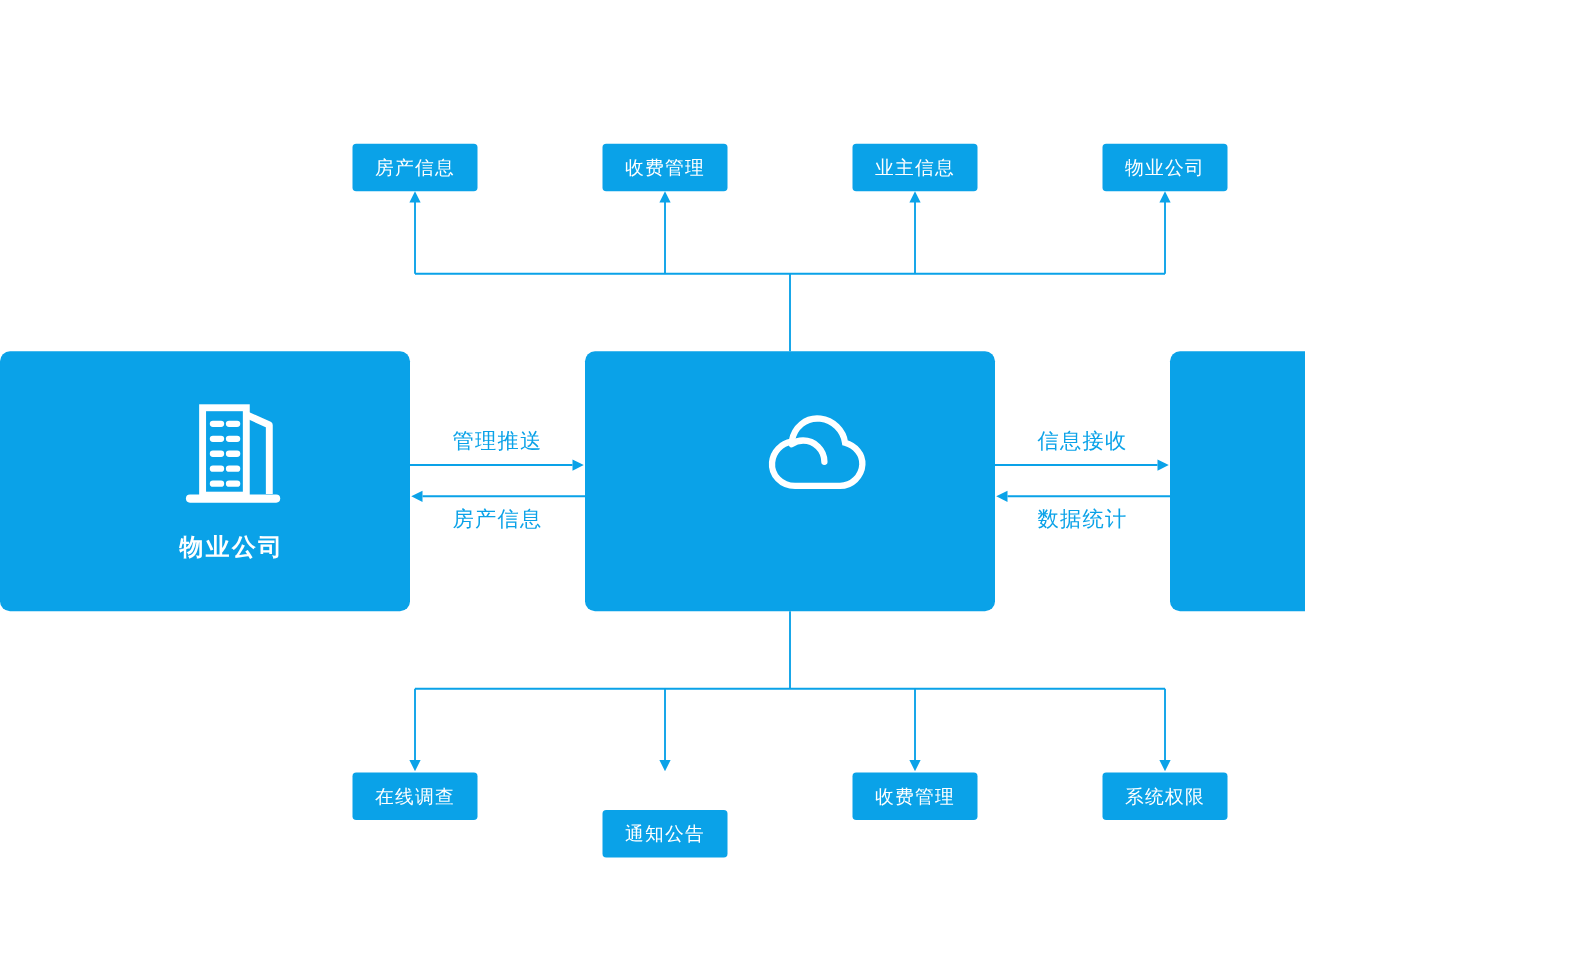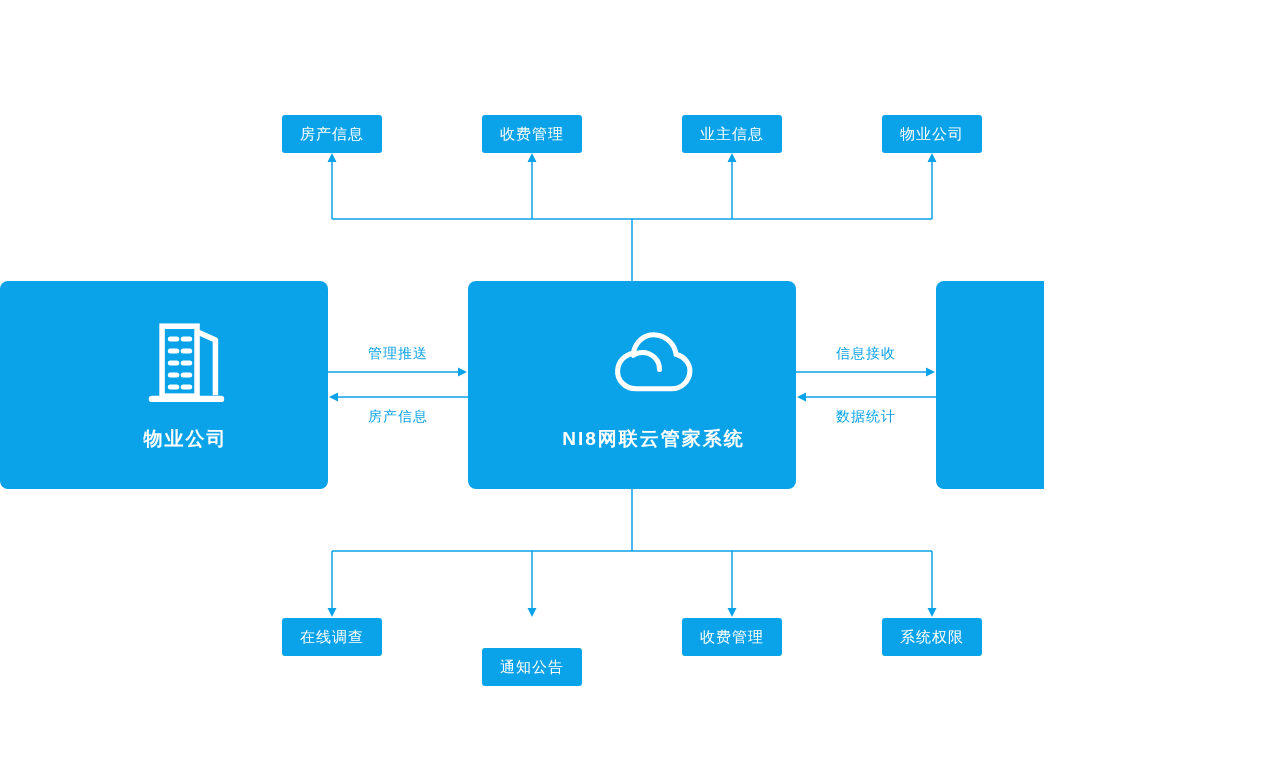--- a/index.html
+++ b/index.html
@@ -47,21 +47,21 @@
     margin-top:18px;
     font-size:19px;
     font-weight:bold;
     letter-spacing:2px;
     line-height:24px;
   }
   .flow-label{
     position:absolute;
     width:120px;
     text-align:center;
-    font-size:14px;
+    font-size:17px;
     color:var(--accent);
     letter-spacing:1px;
     line-height:18px;
   }
 </style>
 </head>
 <body>
 
 <div class="canvas">
 
@@ -143,21 +143,20 @@
     <div class="big-label">物业公司</div>
   </div>
 
   <div class="node big" style="left:468px;top:281px">
     <svg class="icon" viewBox="0 0 100 100">
       <g fill="none" stroke="#FFFFFF" stroke-width="5.5" stroke-linecap="round">
         <path d="M30.5 78 C 18.5 78 9.5 68.5 10.5 57.5 C 11.4 48 18.5 41 27.5 39.5 C 29.5 27 40 18 52.5 19.5 C 63.5 20.8 72.5 29.5 74 40.5 C 83 43 89.5 50.5 89 59.5 C 88.4 69.5 80 78 69.5 78 Z"></path>
         <path d="M56 57 C 56 46.5 47.5 38.5 37.5 38.5 C 33.8 38.5 30.3 39.6 27.5 41.6"></path>
       </g>
     </svg>
-    <div class="big-label">NI8网联云管家系统</div>
   </div>
 
   <div class="node big" style="left:936px;top:281px">
     <svg class="icon" viewBox="0 0 100 100">
       <g fill="none" stroke="#FFFFFF" stroke-width="5.5" stroke-linejoin="round">
         <path d="M19 82 A 31 31 0 0 1 81 82 Z"></path>
         <circle cx="50" cy="27" r="15" fill="#0AA2E8"></circle>
       </g>
     </svg>
     <div class="big-label">业主</div>

